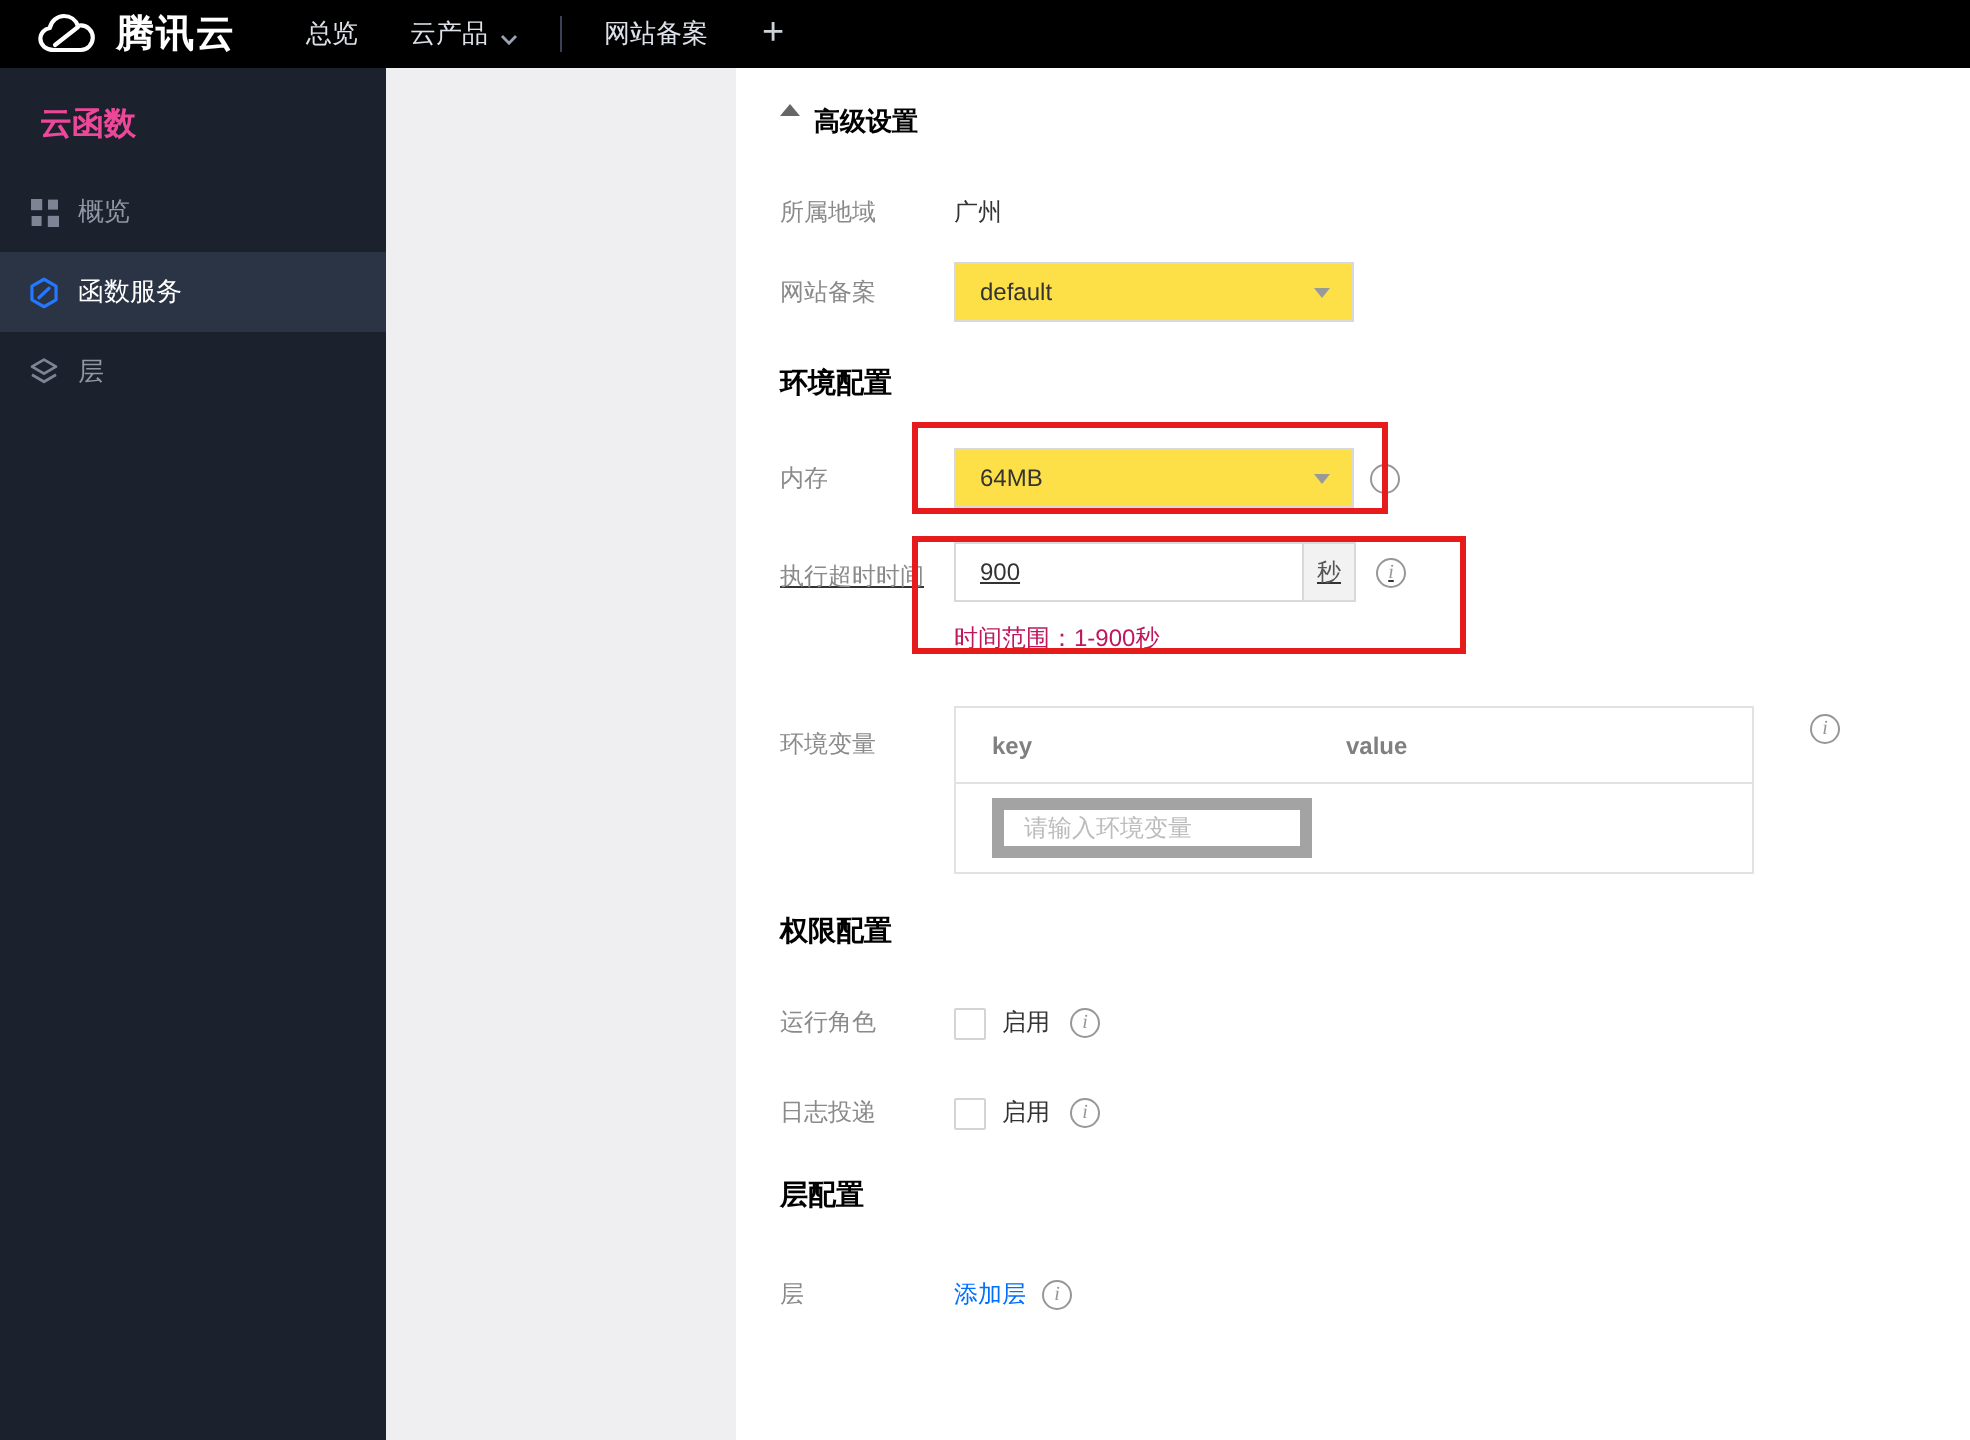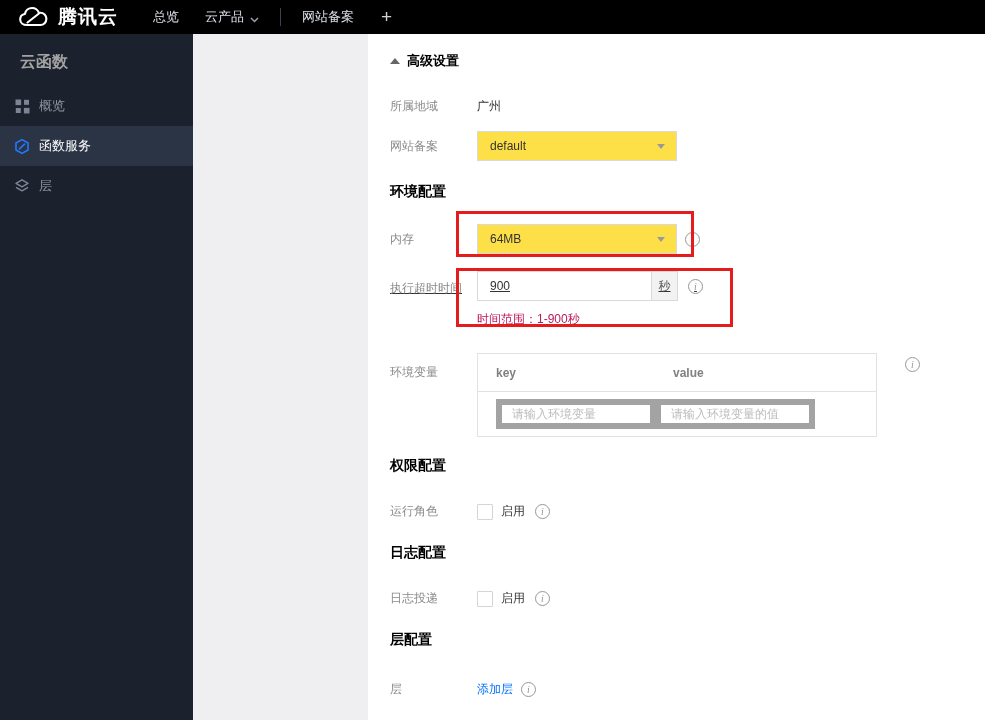--- a/index.html
+++ b/index.html
@@ -15,31 +15,31 @@
   .nav-item { padding:0 13px; height:50px; display:flex; align-items:center; cursor:pointer; }
   .nav-caret { margin-left:6px; margin-top:2px; }
   .nav-divider { width:1px; height:18px; background:#3a4355; margin:0 8px; }
   .nav-plus { font-size:19px; color:#cdd2da; padding:0 14px; cursor:pointer; }
 
   
   .main-row { flex:1; display:flex; min-height:0; }
 
   
   .sidebar { width:193px; background:#1b212d; flex-shrink:0; }
-  .sidebar-title { color:#a3a3a3; font-size:16px; font-weight:bold; padding:18px 0 0 20px; height:52px; }
+  .sidebar-title { color:#ec4899; font-size:16px; font-weight:bold; padding:18px 0 0 20px; height:52px; }
   .side-item { height:40px; display:flex; align-items:center; padding-left:14px; color:#9098a4; font-size:13px; cursor:pointer; }
   .side-item.active { background:#2b3444; color:#ffffff; }
   .side-icon { width:16px; height:16px; margin-right:9px; display:flex; align-items:center; justify-content:center; }
 
   .gray-gap { width:175px; flex-shrink:0; background:#efeff1; }
 
   
   .panel { flex:1; background:#ffffff; padding:18px 0 0 22px; position:relative; font-size:12px; color:#333; }
 
-  .adv-header { display:flex; align-items:center; font-size:13px; font-weight:bold; color:#000; cursor:pointer; }
+  .adv-header { display:flex; align-items:flex-start; font-size:13px; font-weight:bold; color:#000; cursor:pointer; }
   .tri-up { width:0; height:0; border-left:5px solid transparent; border-right:5px solid transparent; border-bottom:6px solid #666; margin-right:7px; }
 
   .form-row { display:flex; align-items:center; position:relative; }
   .form-label { width:87px; flex-shrink:0; color:#8a8a8a; font-size:12px; }
   .plain-value { color:#333; }
 
   .dropdown { width:200px; height:30px; border:1px solid #d9d9d9; background:#fde047; display:flex; align-items:center; padding-left:12px; color:#333; cursor:pointer; }
   .dd-caret { width:0; height:0; border-left:4px solid transparent; border-right:4px solid transparent; border-top:5px solid #999; margin-left:auto; margin-right:11px; }
 
   .input-group { display:flex; height:30px; }
@@ -213,38 +213,34 @@
         <div class="form-label">环境变量</div>
         <div class="env-table">
           <div class="env-head">
             <div class="env-cell key-col">key</div>
             <div class="env-cell val-col">value</div>
           </div>
           <div class="env-body">
             <div class="env-cell key-col">
               <input class="env-input" type="text" placeholder="请输入环境变量" style="">
             </div>
-            <div class="env-cell val-col" style="padding-left:0;">
-              <input class="env-input" type="text" placeholder="请输入环境变量的值" style="">
-            </div>
           </div>
         </div>
         <span class="info-icon"></span>
       </div>
 
       <div class="section-h h-perm">权限配置</div>
 
       <div class="form-row row-role">
         <div class="form-label">运行角色</div>
         <span class="checkbox"></span>
         <span class="cb-label">启用</span>
         <span class="info-icon"></span>
       </div>
 
-      <div class="section-h h-log">日志配置</div>
 
       <div class="form-row row-log">
         <div class="form-label">日志投递</div>
         <span class="checkbox"></span>
         <span class="cb-label">启用</span>
         <span class="info-icon"></span>
       </div>
 
       <div class="section-h h-layer">层配置</div>
 

